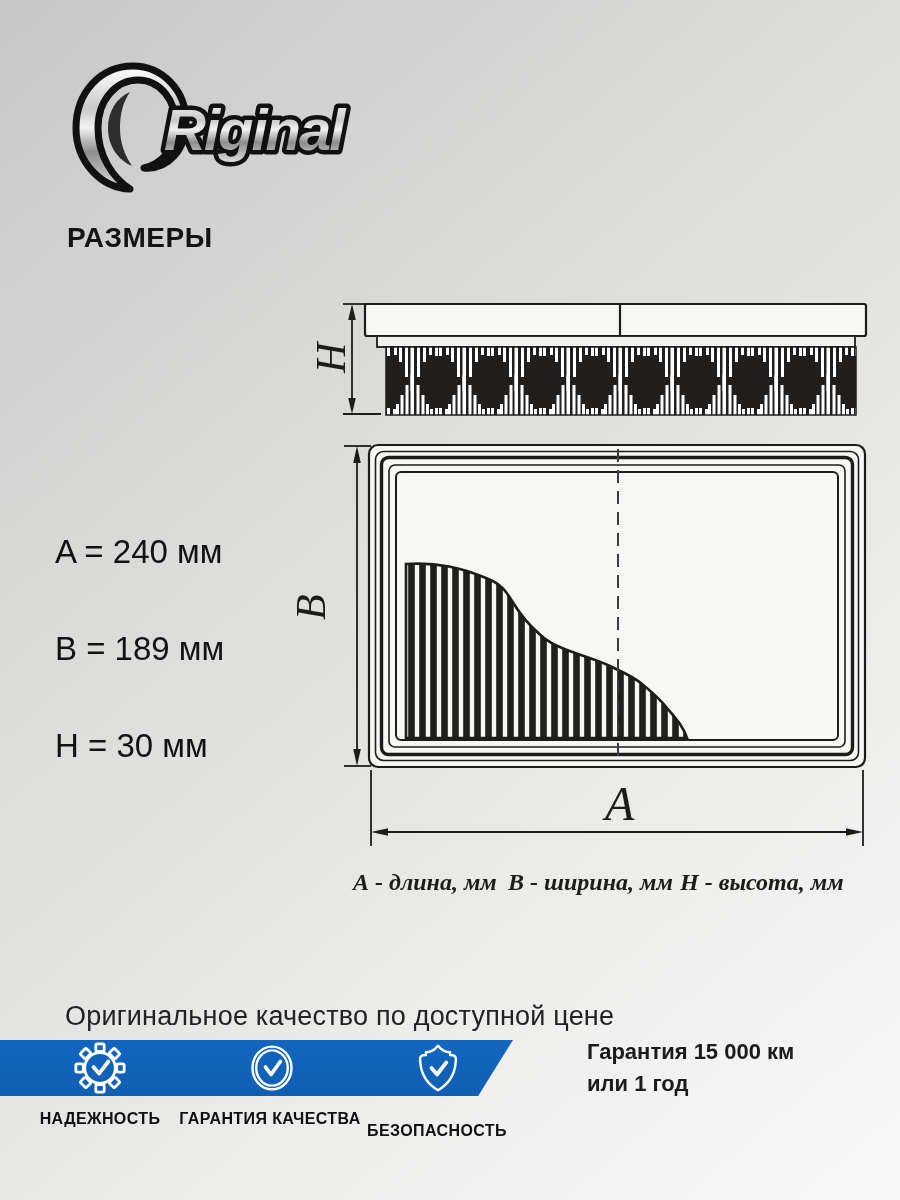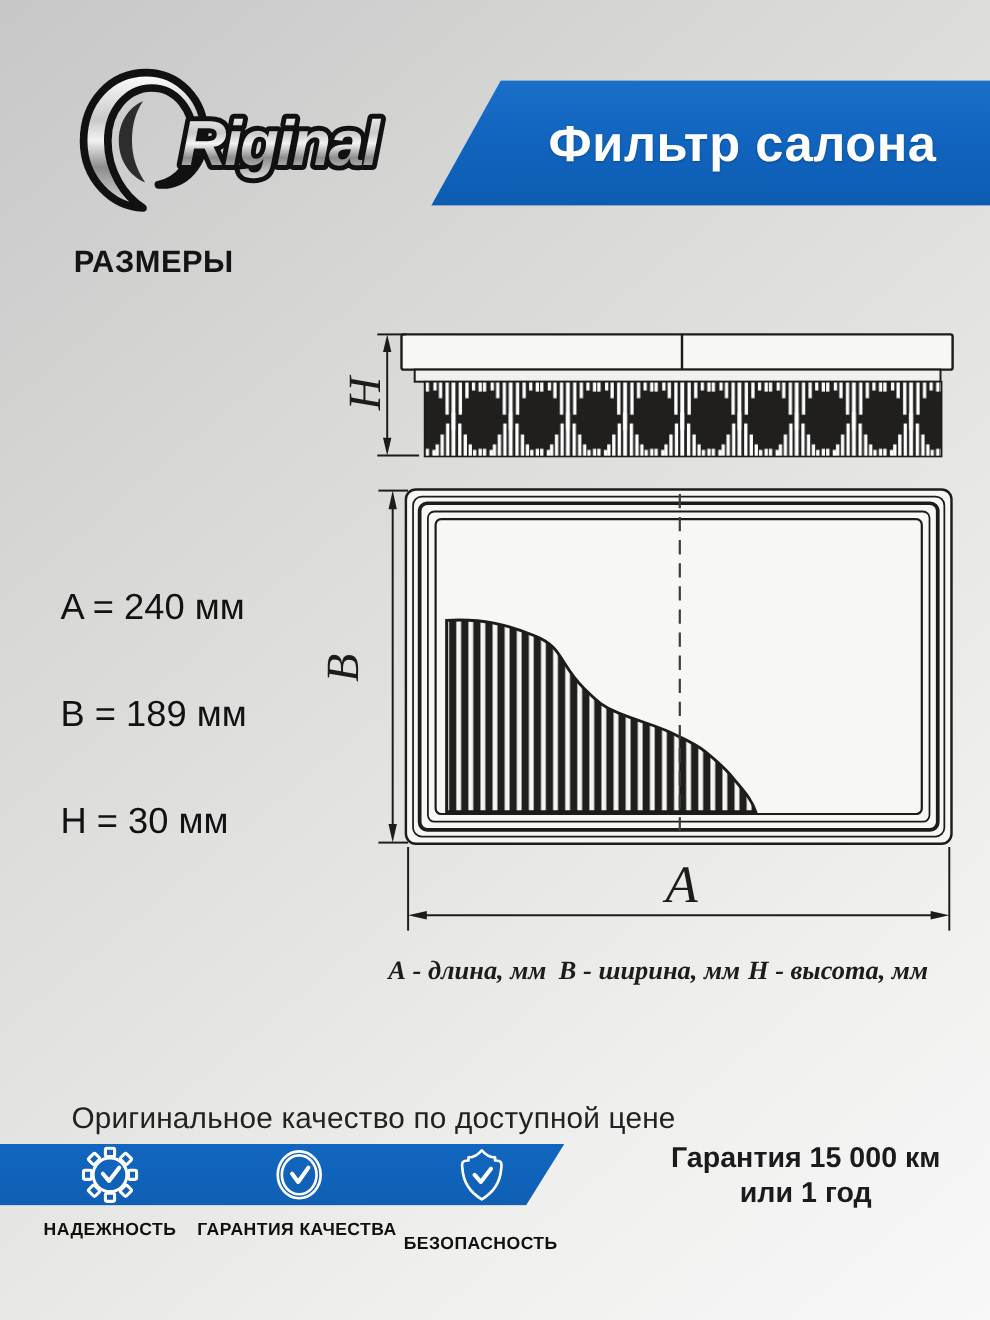--- a/index.html
+++ b/index.html
@@ -46,22 +46,22 @@
   .icon-circle{left:244px;}
   .icon-shield{left:410px;}
   .feature-label{
     position:absolute;top:1110px;width:220px;text-align:center;
     font-size:16px;font-weight:bold;color:#101010;letter-spacing:0.4px;white-space:nowrap;
   }
   .label-1{left:-10px;}
   .label-2{left:160px;}
   .label-3{left:327px;margin-top:12px;}
   .warranty{
-    position:absolute;left:600px;top:1036px;width:265px;
-    text-align:center;font-size:26px;font-weight:bold;color:#1b1b1b;line-height:32px;
+    position:absolute;left:587px;top:1036px;width:265px;
+    text-align:left;font-size:22px;font-weight:bold;color:#1b1b1b;line-height:32px;
   }
 </style>
 </head>
 <body>
 
 <div class="page">
 
   <svg class="logo" width="330" height="140" viewBox="0 0 330 140">
     <defs>
       <linearGradient id="chrome" x1="0" y1="0" x2="0" y2="1">
@@ -72,23 +72,20 @@
         <stop offset="1" stop-color="#dcdcdc"></stop>
       </linearGradient>
     </defs>
     <g>
       <path d="M65,8 C32,8 8,35 8,70 C8,105 34,130 62,131 C45,120 30,98 30,70 C30,42 48,22 70,22 C92,22 108,42 108,68 C108,90 94,106 76,110 C100,112 118,92 118,64 C118,32 94,8 65,8 Z" fill="url(#chrome)" stroke="#111" stroke-width="7" stroke-linejoin="round"></path>
       <path d="M62,34 C48,40 40,54 40,70 C40,88 50,102 64,108 C56,96 52,84 52,70 C52,56 55,44 62,34 Z" fill="#111" opacity="0.85"></path>
     </g>
     <text x="96" y="92" font-family="Liberation Sans, sans-serif" font-size="58" font-weight="bold" font-style="italic" letter-spacing="-2" fill="url(#chrome)" stroke="#111" stroke-width="9" paint-order="stroke" stroke-linejoin="round">Riginal</text>
   </svg>
 
-  <div class="banner">
-    <span class="banner-title">Фильтр салона</span>
-  </div>
 
   <div class="section-title">РАЗМЕРЫ</div>
 
   <div class="dims">
     <div>A = 240 мм</div>
     <div>B = 189 мм</div>
     <div>H = 30 мм</div>
   </div>
 
   <svg class="drawing" width="900" height="630" viewBox="0 280 900 630">

